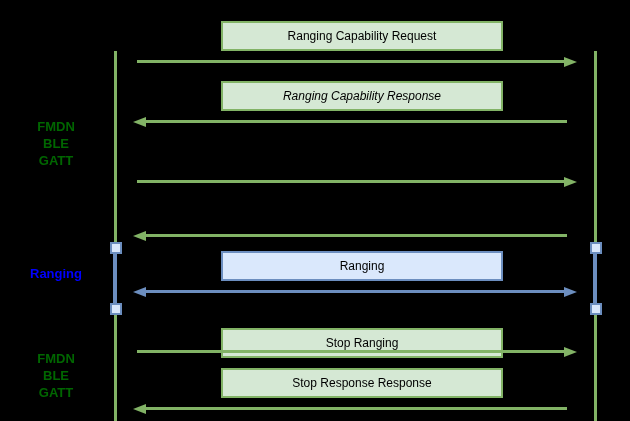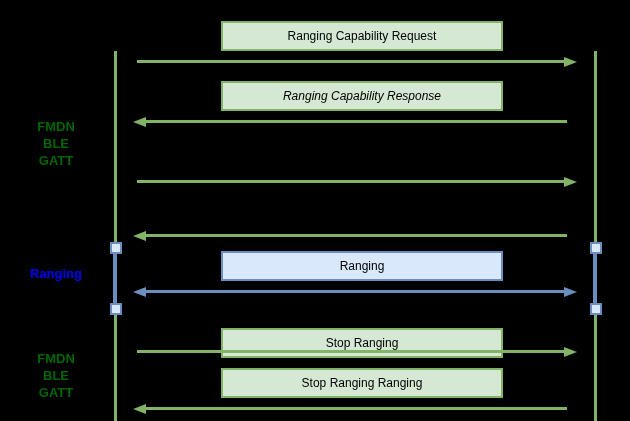--- a/index.html
+++ b/index.html
@@ -90,17 +90,17 @@
 
   <div class="msg-box blue" style="top:251px;">Ranging</div>
   <div class="arrow-head point-left blue" style="left:133px; top:287px;"></div>
   <div class="arrow-line blue" style="left:146px; top:290px; width:418px;"></div>
   <div class="arrow-head point-right blue" style="left:564px; top:287px;"></div>
 
   <div class="msg-box" style="top:312px;margin-top:16px;">Stop Ranging</div>
   <div class="arrow-line" style="left:137px; top:350px; width:427px;"></div>
   <div class="arrow-head point-right" style="left:564px; top:347px;"></div>
 
-  <div class="msg-box" style="top:368px;">Stop Ranging Ranging</div>
+  <div class="msg-box" style="top:368px;">Stop Response Response</div>
   <div class="arrow-head point-left" style="left:133px; top:404px;"></div>
   <div class="arrow-line" style="left:146px; top:407px; width:421px;"></div>
 
 </div>
 
 </body></html>

